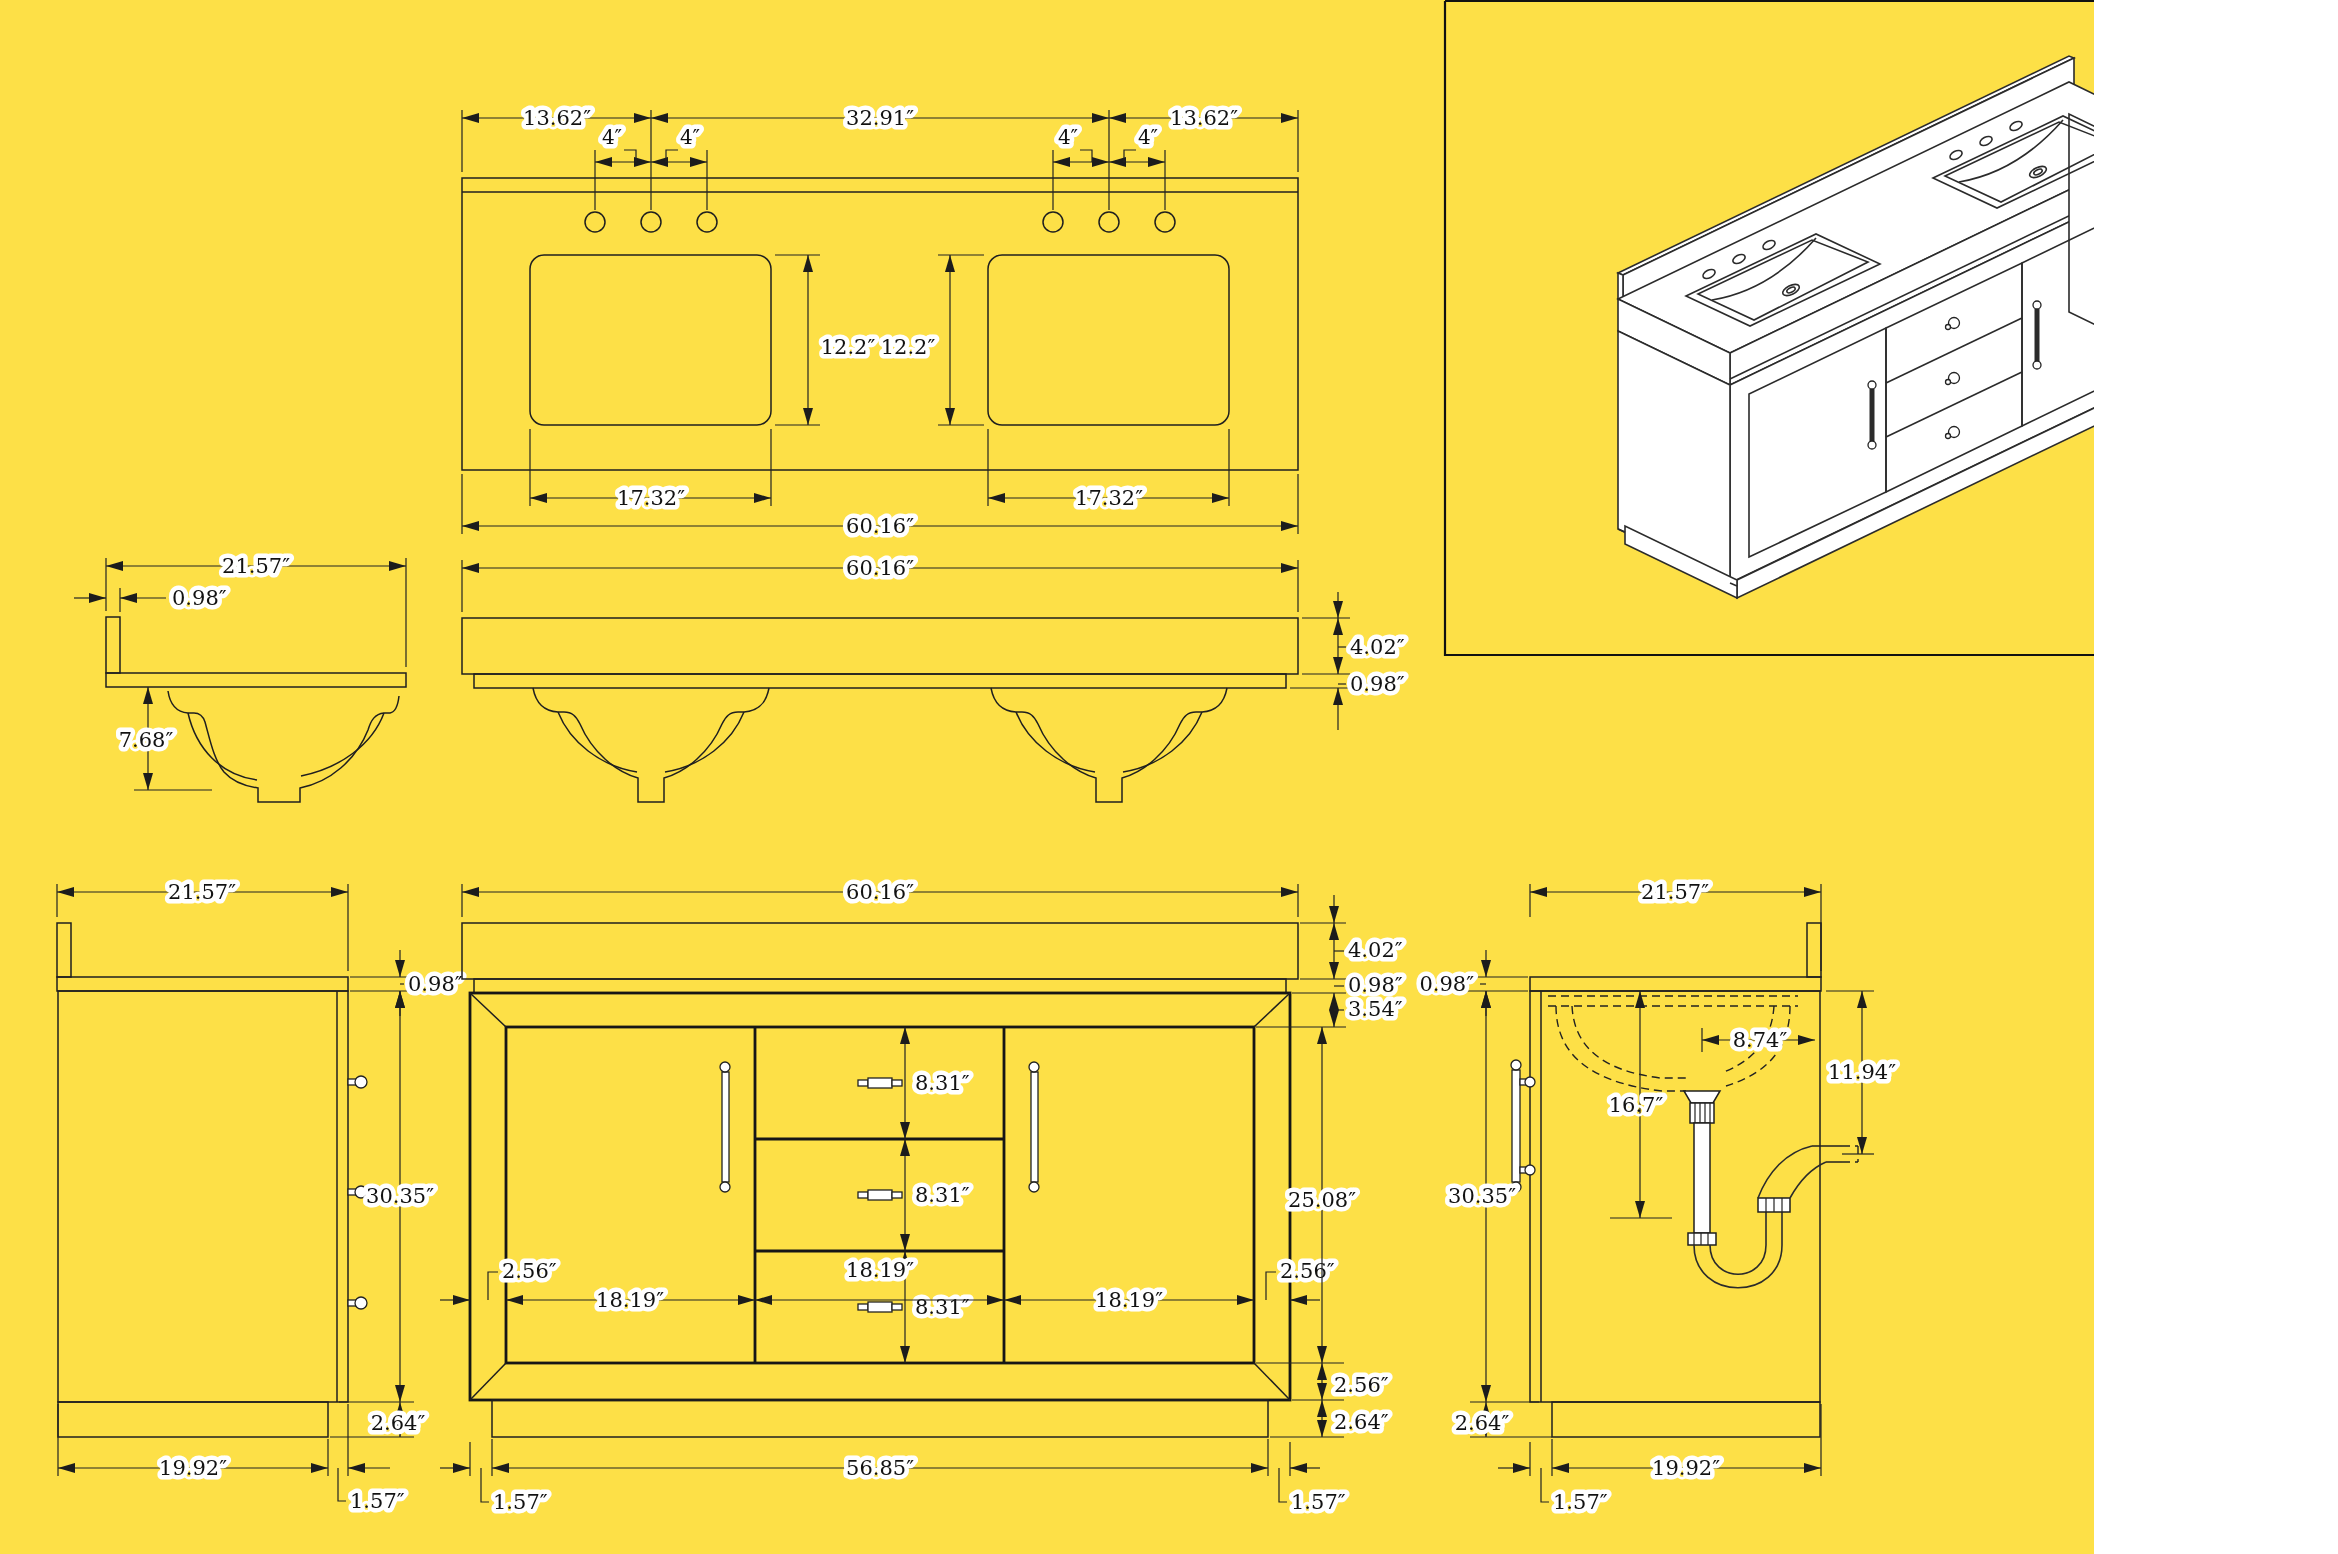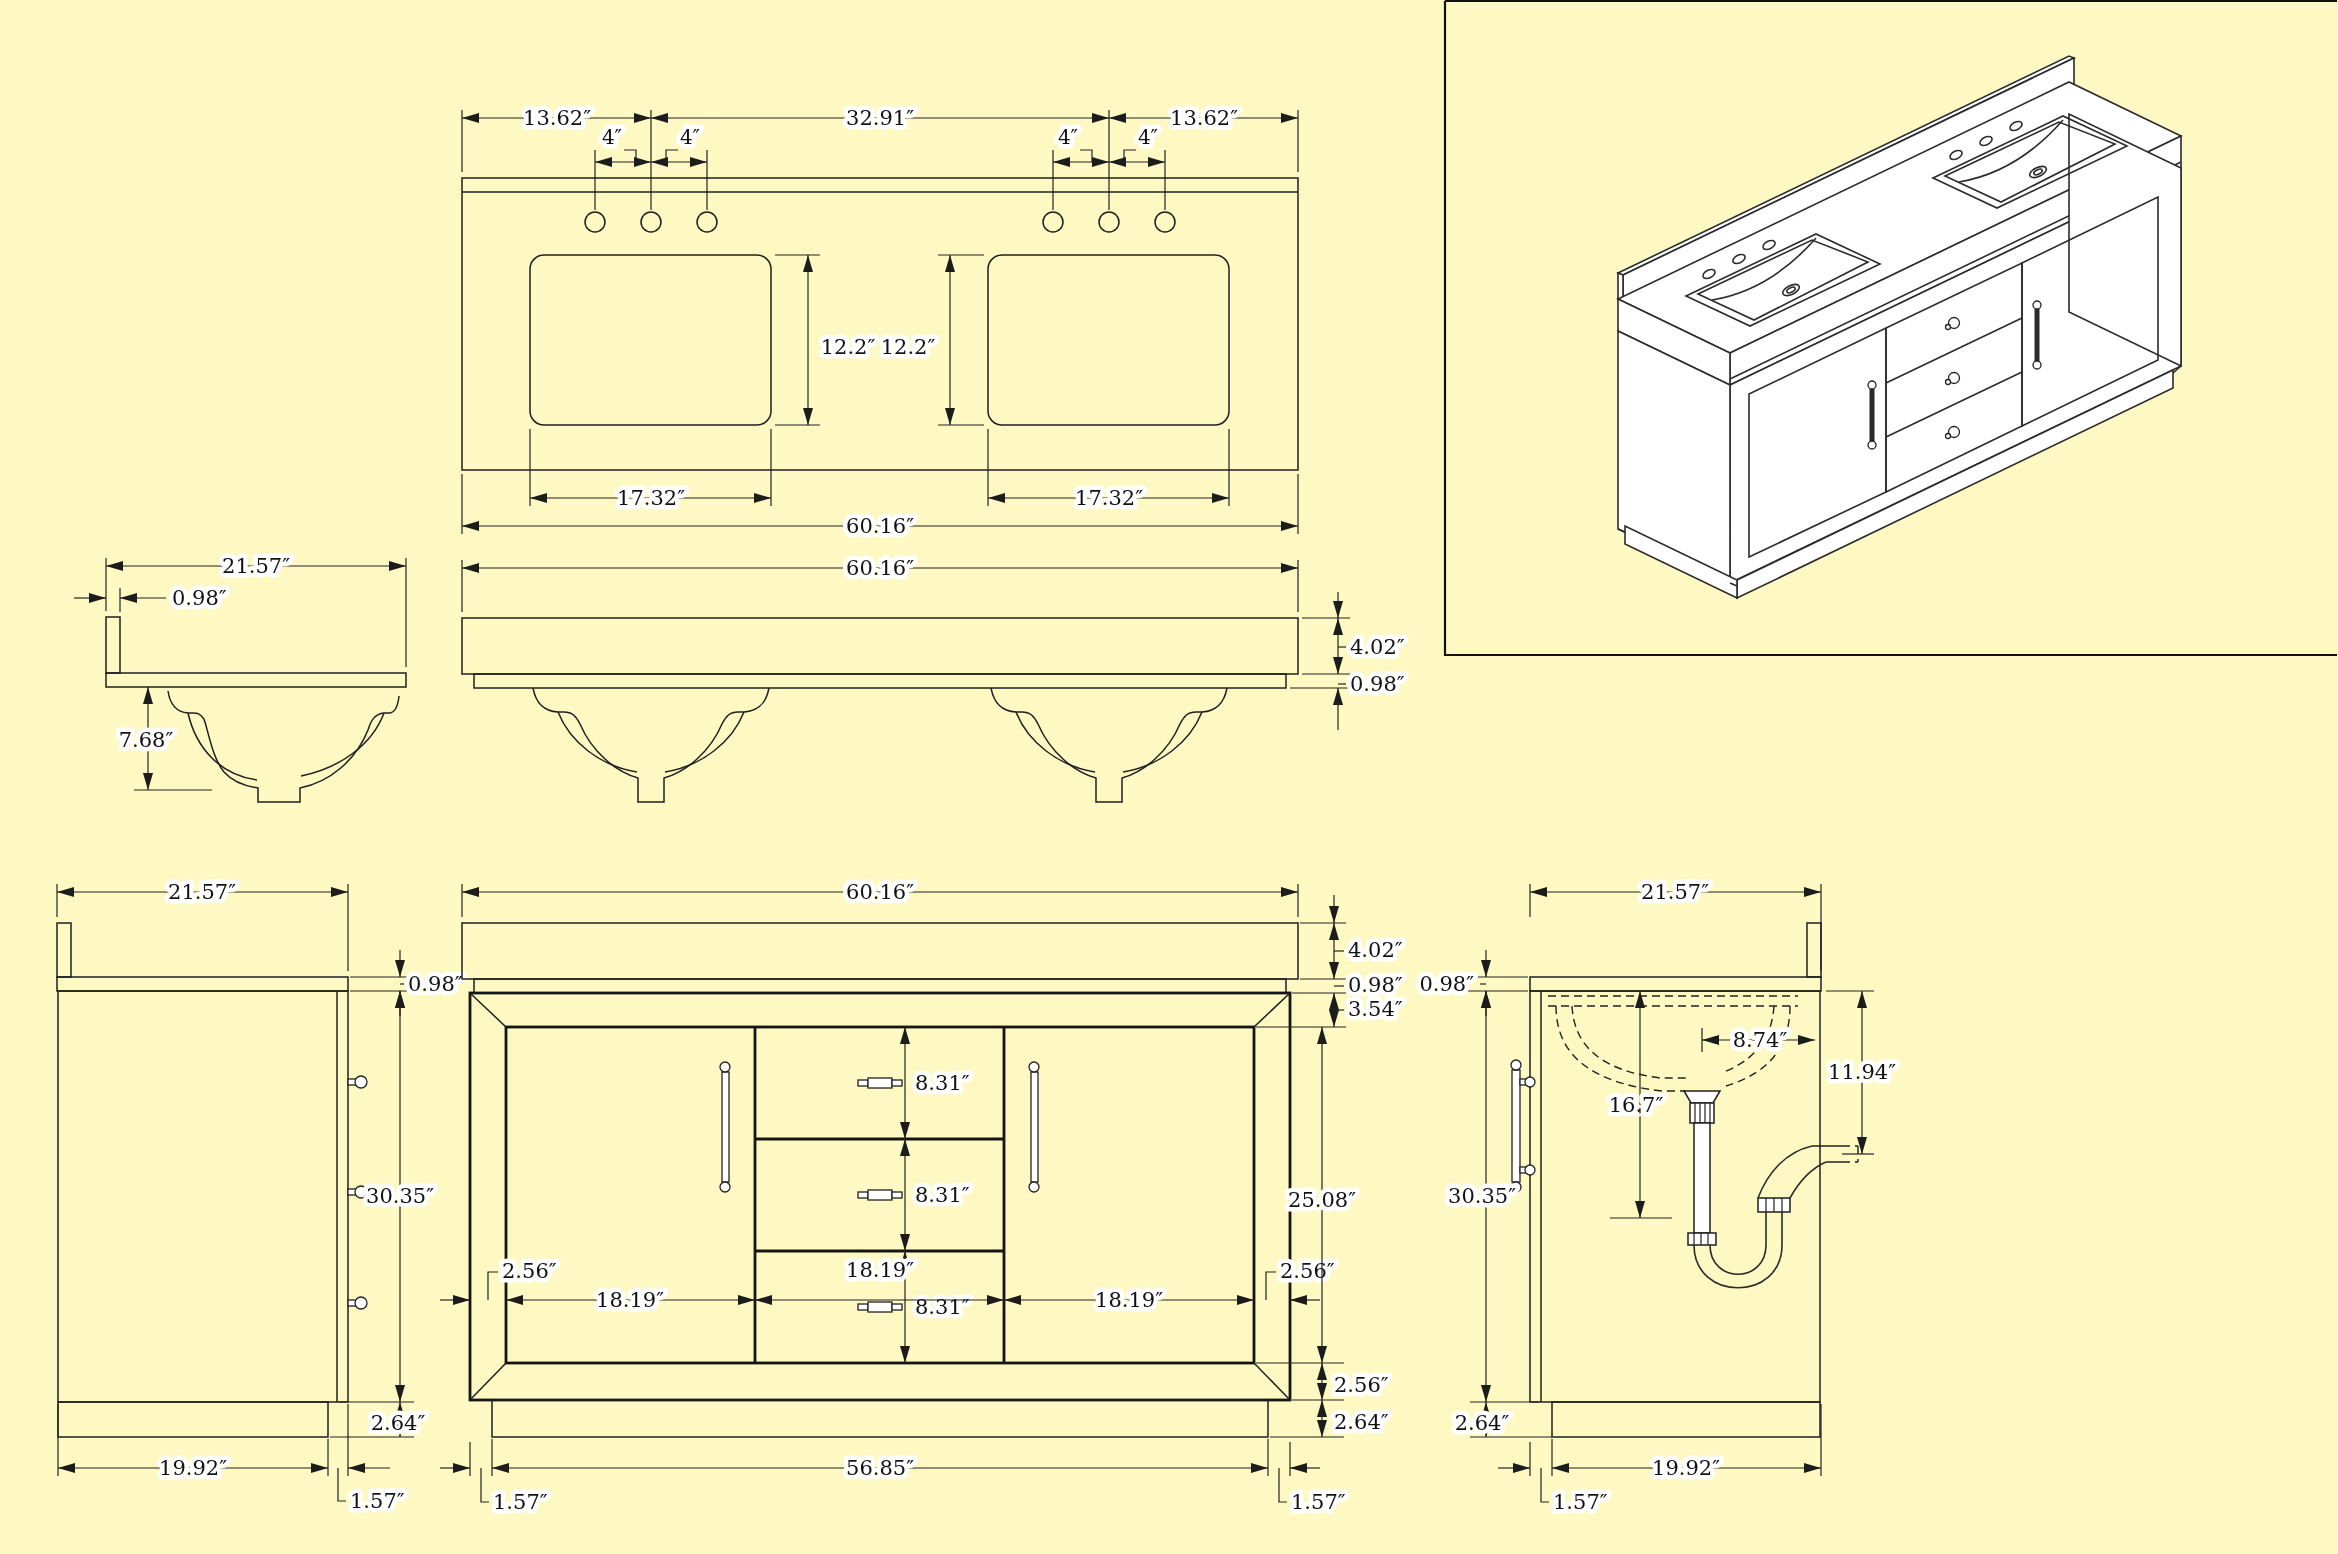--- a/index.html
+++ b/index.html
@@ -1,16 +1,16 @@
 <!DOCTYPE html>
 <html><head>
 <meta charset="utf-8">
 <style>
   html,body{margin:0;padding:0;background:#ffffff;}
-  #stage{position:relative;width:2338px;height:1554px;background:#fef9c3;overflow:hidden;}
+  #stage{position:relative;width:2094px;height:1554px;background:#fde047;overflow:hidden;}
   svg{position:absolute;left:0;top:0;}
   .ln{stroke:#1f1f1f;stroke-width:1.5;fill:none;}
   .lnf{stroke:#1f1f1f;stroke-width:1.5;fill:#ffffff;}
   .thk{stroke:#161616;stroke-width:2.8;fill:none;}
   .dim{stroke:#222;stroke-width:1.2;fill:none;}
   .dsh{stroke:#222;stroke-width:1.4;fill:none;stroke-dasharray:8 5;}
   .iso{stroke:#2b2b2b;stroke-width:1.6;fill:#ffffff;}
   .isol{stroke:#2b2b2b;stroke-width:1.6;fill:none;}
   .hw{stroke:#222;stroke-width:1.3;fill:#ffffff;}
   text{font-family:"DejaVu Serif","Liberation Serif",serif;font-size:21px;fill:#121212;

